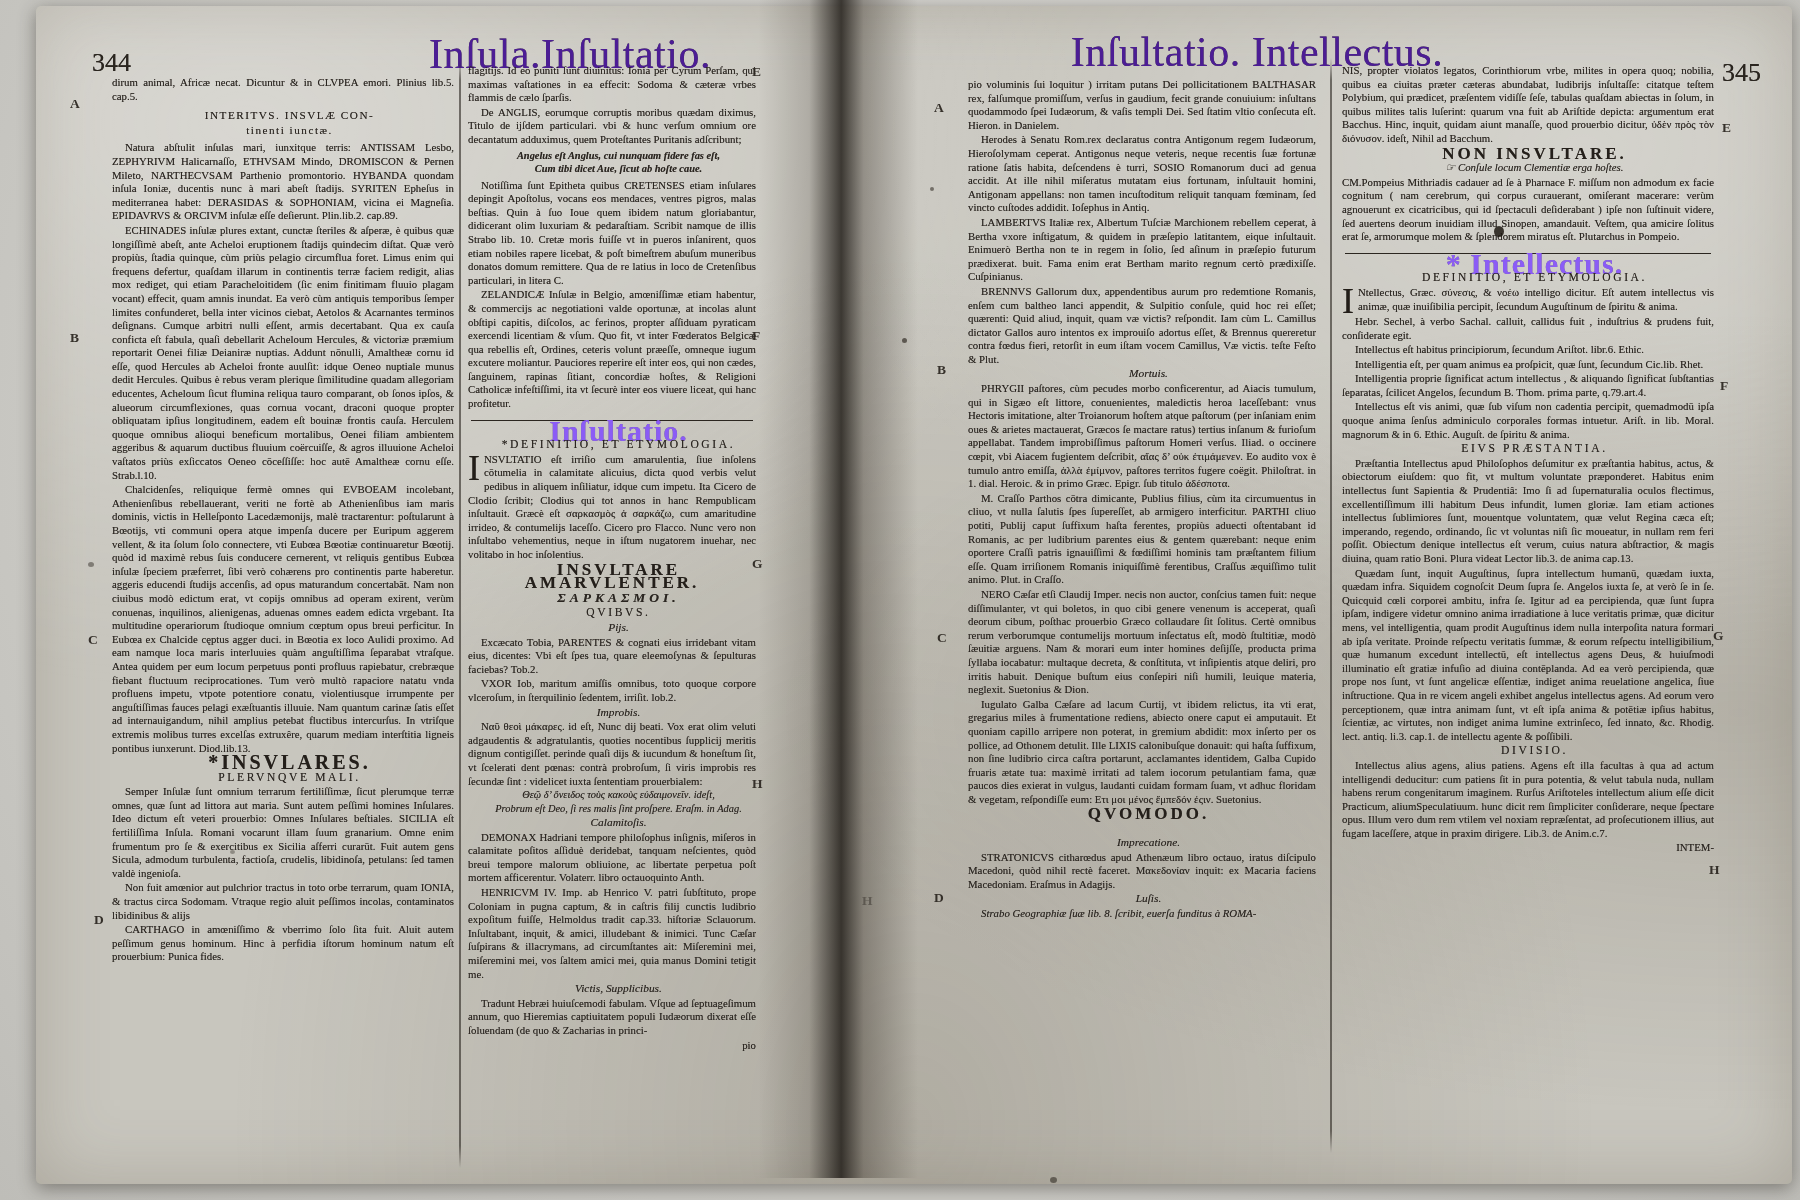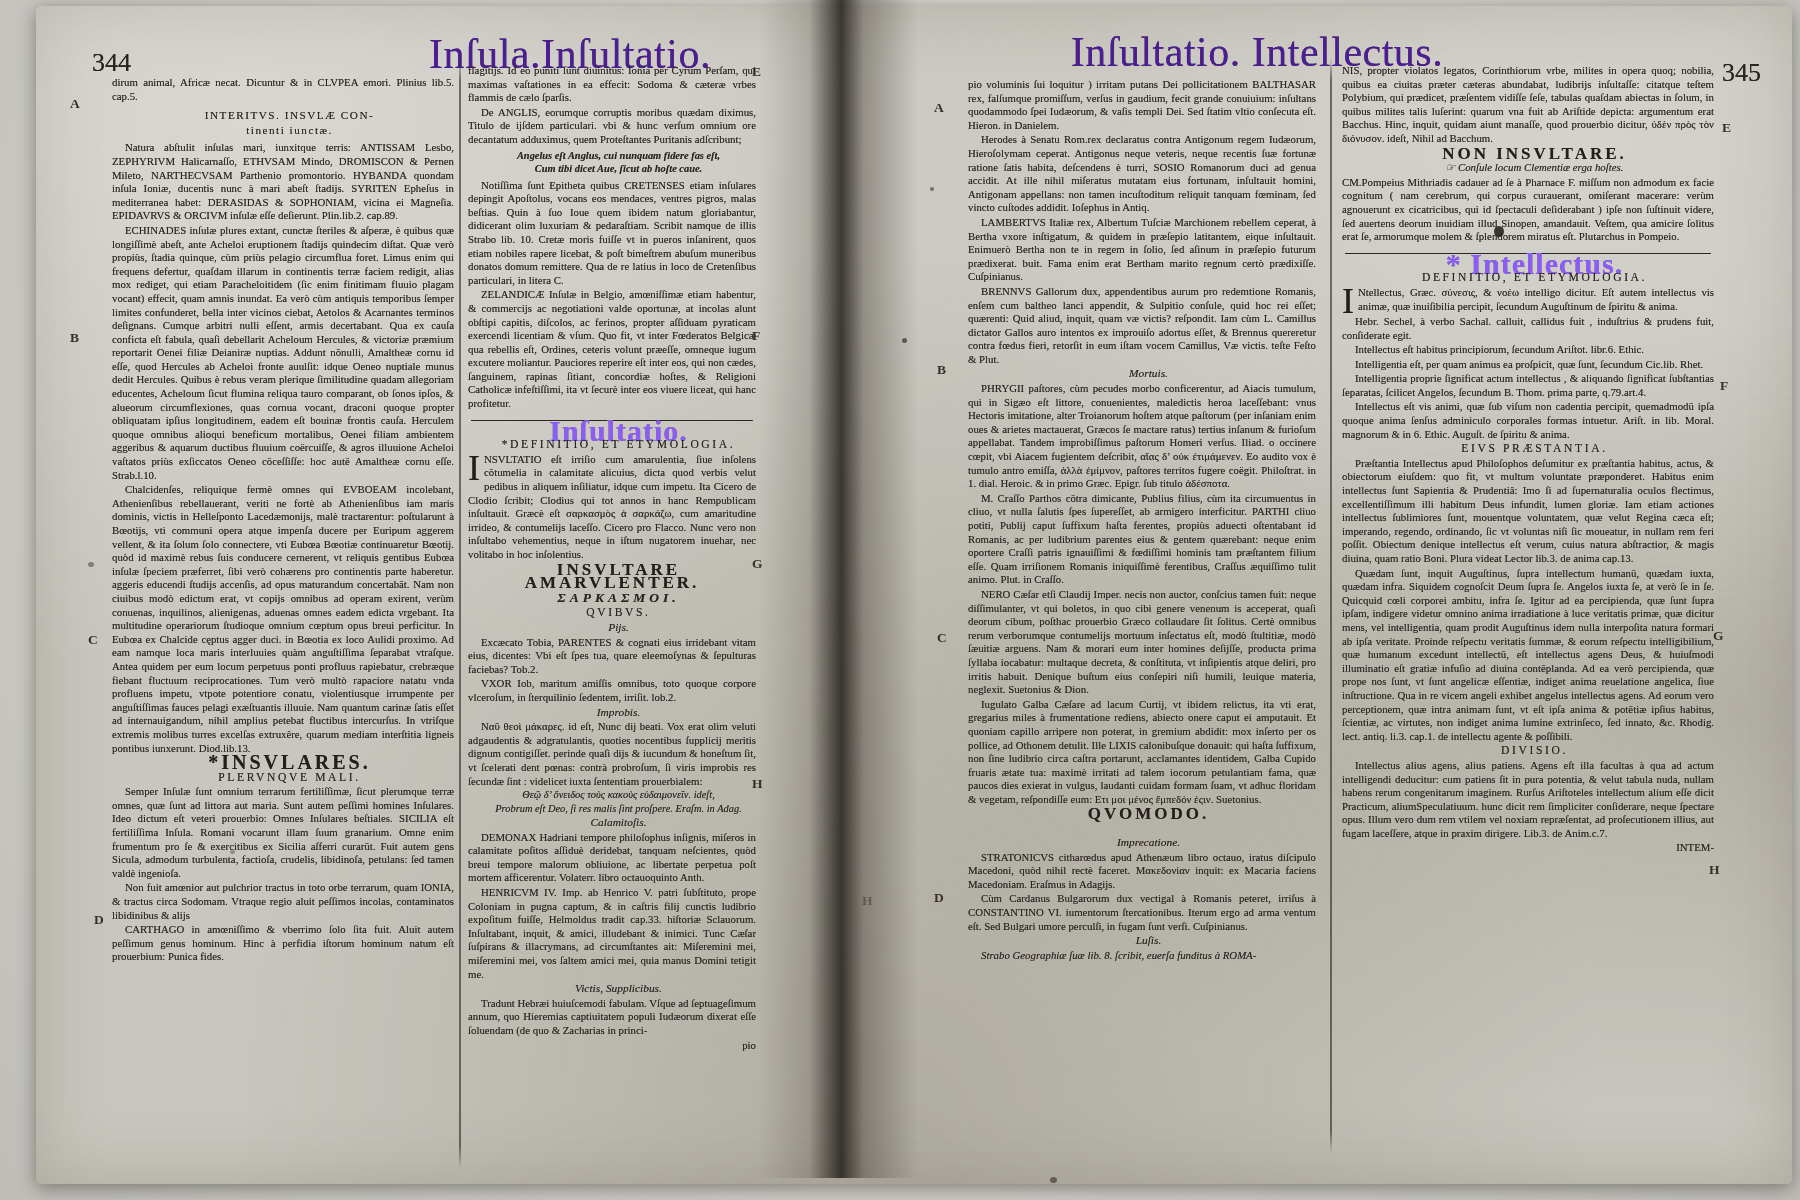--- a/index.html
+++ b/index.html
@@ -136,21 +136,20 @@
   <p>LAMBERTVS Italiæ rex, Albertum Tuſciæ Marchionem rebellem ceperat, à Bertha vxore inſtigatum, &amp; quidem in præſepio latitantem, eique inſultauit. Enimuerò Bertha non te in regem in ſolio, ſed aſinum in præſepio futurum prædixerat. buit. Fama enim erat Bertham marito regnum certò prædixiſſe. Cuſpinianus.</p>
   <p>BRENNVS Gallorum dux,  appendentibus aurum pro redemtione Romanis, enſem cum baltheo lanci appendit, &amp; Sulpitio conſule, quid hoc rei eſſet; quærenti: Quid aliud, inquit, quam væ victis? reſpondit. Iam cùm L. Camillus dictator Gallos auro intentos ex improuiſo adortus eſſet, &amp; Brennus quereretur contra fœdus fieri, retorſit in eum iſtam vocem Camillus, Væ victis.  teſte Feſto &amp; Plut.</p>
   <p class="ital">Mortuis.</p>
   <p>PHRYGII paſtores, cùm pecudes morbo conficerentur, ad Aiacis tumulum, qui in Sigæo eſt littore, conuenientes, maledictis heroa laceſſebant: vnus Hectoris imitatione, alter Troianorum hoſtem atque paſtorum (per inſaniam enim oues &amp; arietes mactauerat,  Græcos ſe mactare ratus) tertius inſanum &amp; furioſum appellabat.  Tandem improbiſſimus paſtorum Homeri verſus. Iliad. o occinere cœpit, vbi Aiacem fugientem deſcribit, αἴας δ’ οὐκ ἐτιμάμενεν. Eo audito vox è tumulo antro emiſſa, ἀλλὰ ἐμίμνον, paſtores territos fugere coëgit. Philoſtrat. in 1. dial. Heroic. &amp; in primo Græc. Epigr. ſub titulo ἀδέσποτα.</p>
   <p>M. Craſſo Parthos cōtra dimicante, Publius filius, cùm ita circumuentus in cliuo, vt nulla ſalutis ſpes ſupereſſet, ab armigero  interficitur. PARTHI cliuo potiti, Publij caput ſuffixum haſta ferentes,  propiùs aduecti oſtentabant id Romanis, ac per ludibrium parentes eius &amp; gentem quærebant: neque enim oportere Craſſi patris ignauiſſimi &amp; fœdiſſimi hominis tam præſtantem filium eſſe.  Quam irriſionem Romanis iniquiſſimè ferentibus, Craſſus æquiſſimo tulit animo. Plut. in Craſſo.</p>
   <p>NERO Cæſar etſi Claudij Imper.  necis non auctor, conſcius tamen fuit: neque diſſimulanter, vt qui boletos, in quo cibi genere venenum is acceperat, quaſi deorum cibum, poſthac prouerbio Græco collaudare ſit ſolitus.  Certè omnibus rerum verborumque contumelijs  mortuum inſectatus eſt, modò ſtultitiæ, modò ſæuitiæ arguens.  Nam &amp; morari eum inter homines deſijſſe, producta prima ſyllaba iocabatur: multaque decreta, &amp; conſtituta, vt inſipientis atque deliri, pro irritis habuit. Denique buſtum eius conſepiri niſi humili, leuique materia, neglexit. Suetonius &amp; Dion.</p>
   <p>Iugulato Galba Cæſare ad lacum Curtij, vt ibidem relictus, ita vti erat, gregarius miles à frumentatione rediens, abiecto onere caput ei amputauit. Et quoniam capillo arripere non poterat, in gremium abdidit: mox inſerto per os pollice, ad Othonem detulit. Ille LIXIS calonibuſque donauit: qui haſta ſuffixum, non ſine ludibrio circa caſtra portarunt, acclamantes identidem, Galba Cupido fruaris ætate tua: maximè irritati ad talem iocorum petulantiam fama, quæ paucos dies exierat in vulgus, laudanti cuidam formam ſuam, vt adhuc floridam &amp; vegetam, reſpondiſſe eum: Ετι μοι μένος ἔμπεδόν ἐςιν. Suetonius.</p>
   <p class="head2">QVOMODO.</p>
   <p class="ital" style="margin-top:15px;">Imprecatione.</p>
   <p>STRATONICVS citharœdus apud Athenæum libro octauo,  iratus diſcipulo Macedoni,  quòd nihil rectè faceret. Μακεδονίαν inquit: ex Macaria faciens Macedoniam. Eraſmus in Adagijs.</p>
-  <p>Cùm Cardanus Bulgarorum dux vectigal à Romanis peteret, irriſus à CONSTANTINO VI. iumentorum ſtercationibus. Iterum ergo ad arma ventum eſt.  Sed Bulgari umore perculſi, in fugam ſunt verſi. Cuſpinianus.</p>
   <p class="ital">Luſis.</p>
   <p style="font-style:italic;">Strabo Geographiæ ſuæ lib. 8. ſcribit,  euerſa funditus à ROMA-</p>
 </div>
 
 <div class="col" style="left:1342px;top:64px;width:372px;height:1096px;">
   <p class="cont">NIS, propter violatos legatos, Corinthiorum vrbe,  milites in opera quoq; nobilia, quibus ea ciuitas præter cæteras abundabat, ludibrijs inſultaſſe: citatque teſtem Polybium, qui prædicet, præſentem vidiſſe ſeſe, tabulas quaſdam abiectas in ſolum, in quibus milites talis luſerint: quarum vna fuit ab Ariſtide depicta: argumentum erat Bacchus. Hinc, inquit,  quidam aiunt manaſſe, quod prouerbio dicitur, ὐδὲν πρὸς τὸν διόνυσον.  ideſt, Nihil ad Bacchum.</p>
   <p class="head2">NON INSVLTARE.</p>
   <p class="manline"><span>☞</span> <span>Conſule locum Clementiæ erga hoſtes.</span></p>
   <p class="cont">CM.Pompeius Mithriadis cadauer ad ſe à Pharnace F. miſſum non admodum ex facie cognitum ( nam cerebrum,  qui corpus curauerant, omiſerant macerare:  verùm agnouerunt ex cicatricibus, qui id ſpectaculi deſiderabant )  ipſe non ſuſtinuit videre, ſed auertens deorum inuidiam illud Sinopen, amandauit. Veſtem, qua amicire ſolitus erat ſe,  armorumque molem &amp; ſplendorem miratus eſt. Plutarchus in Pompeio.</p>
   <div class="rule"></div>

